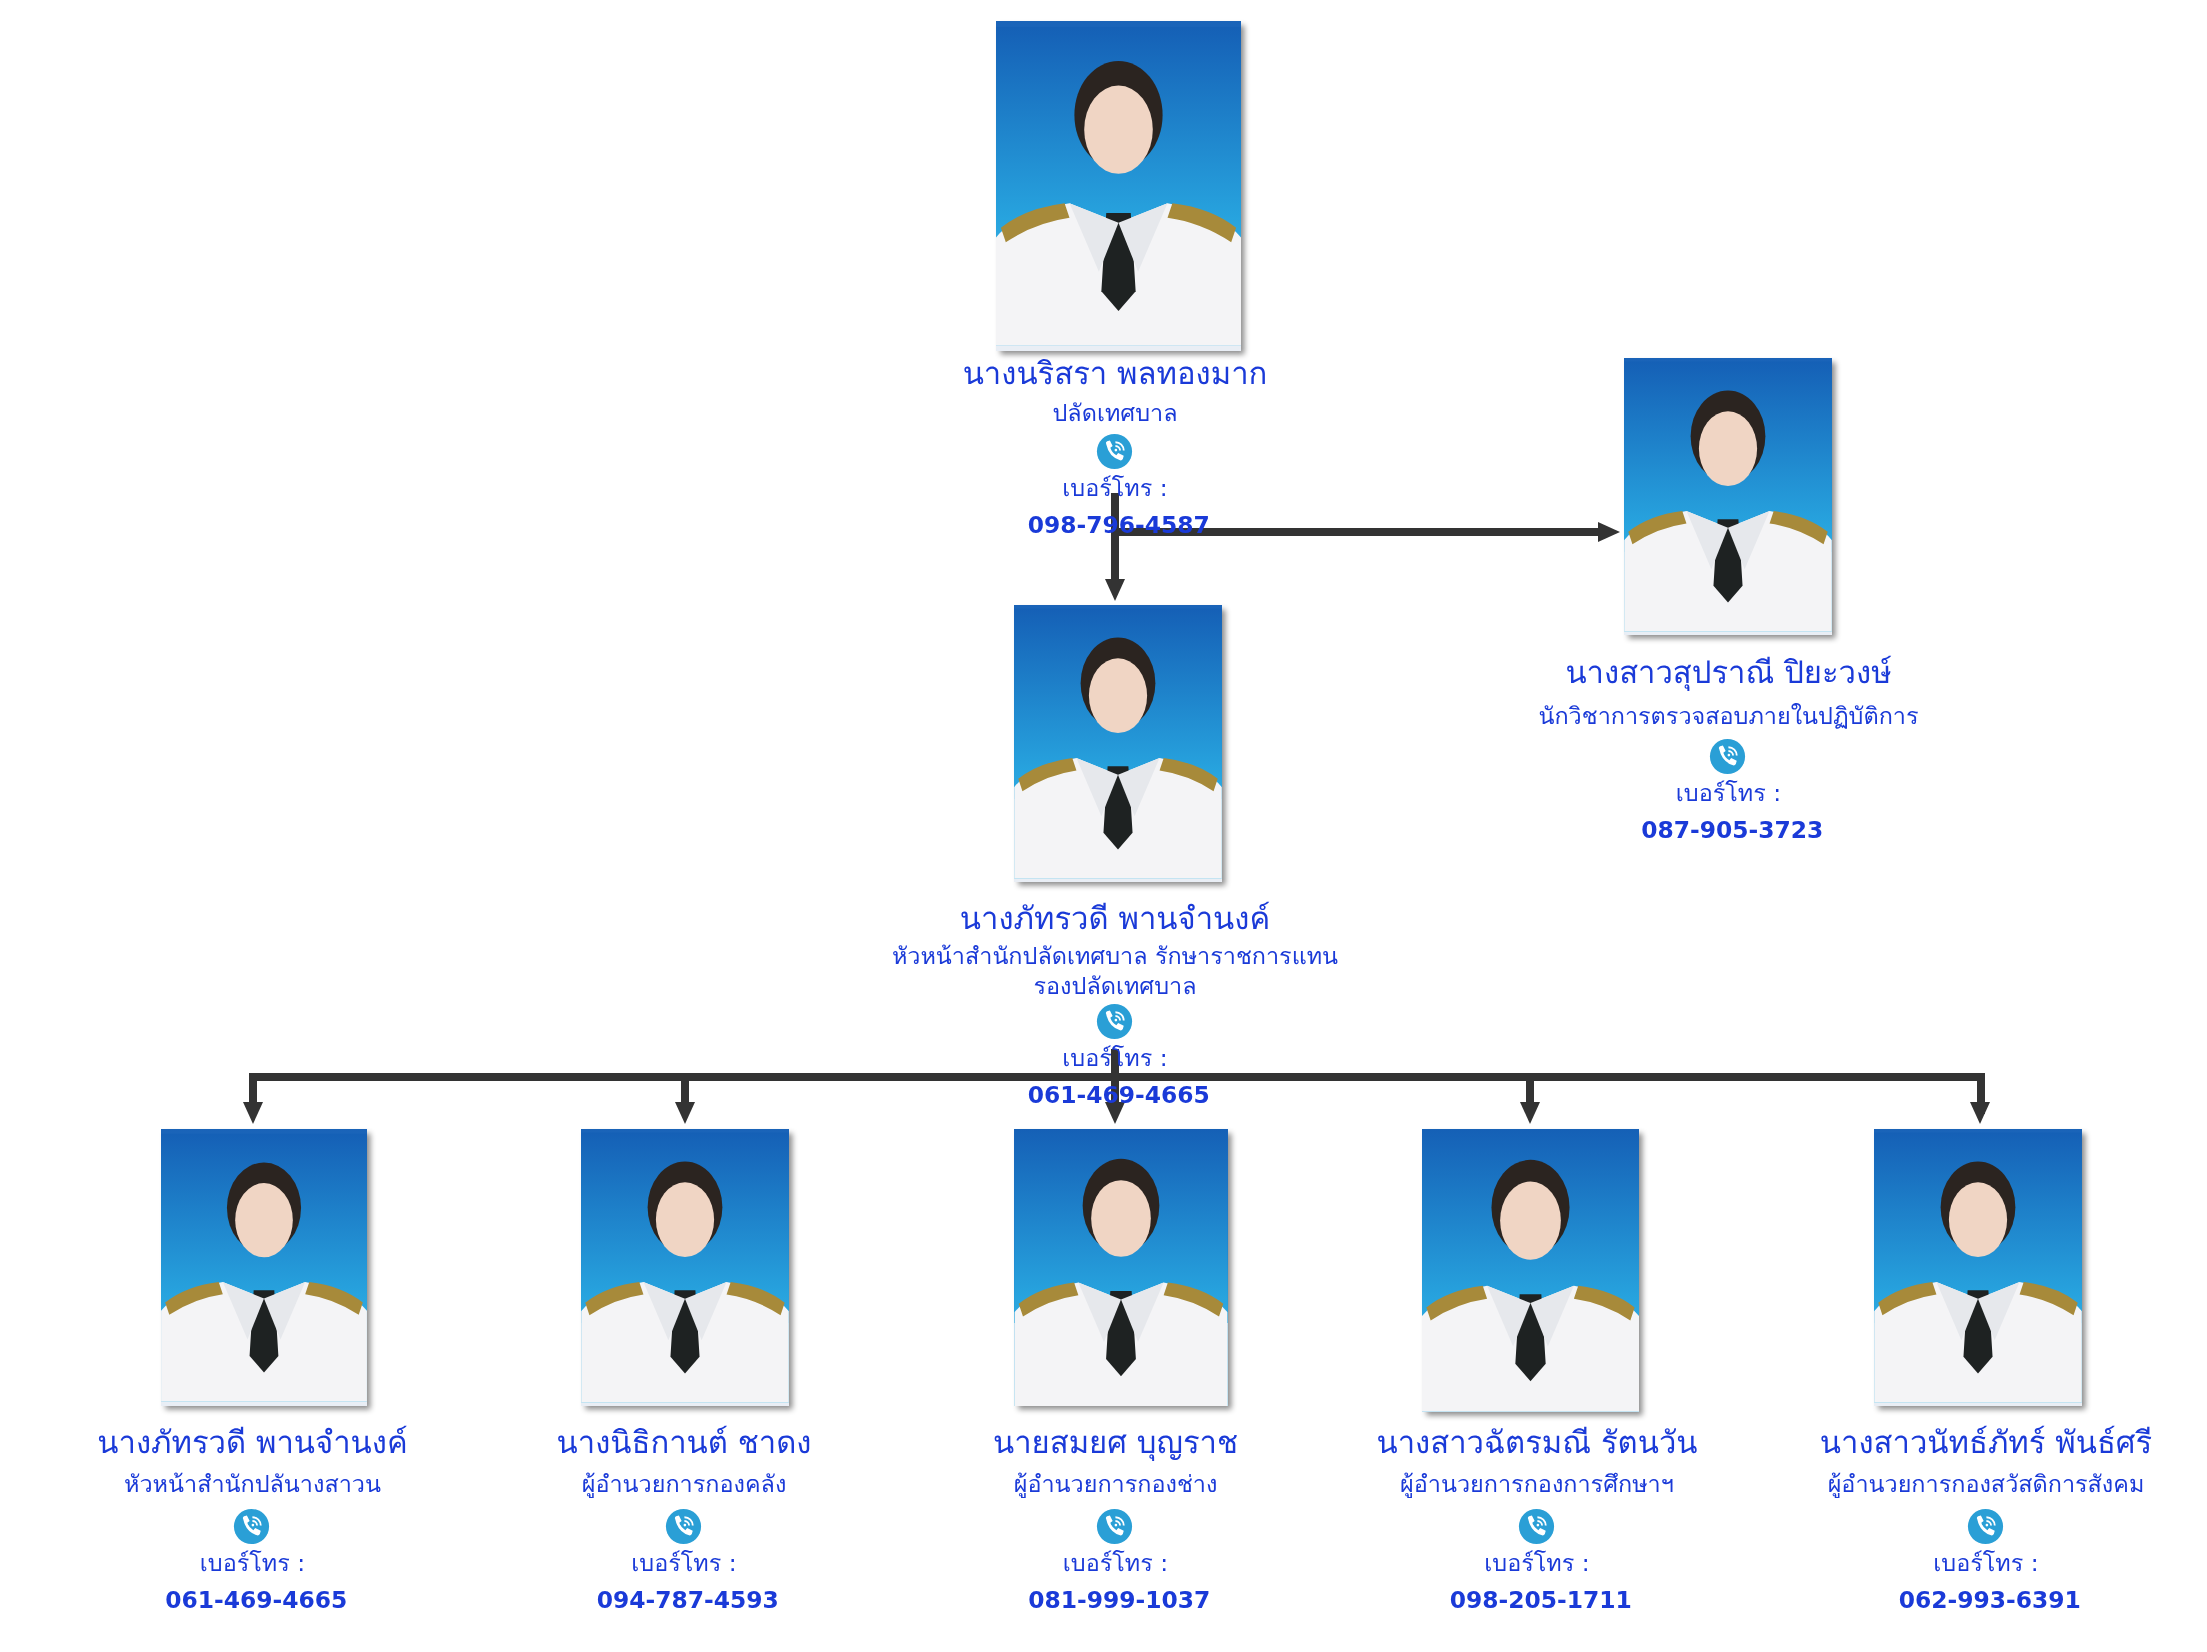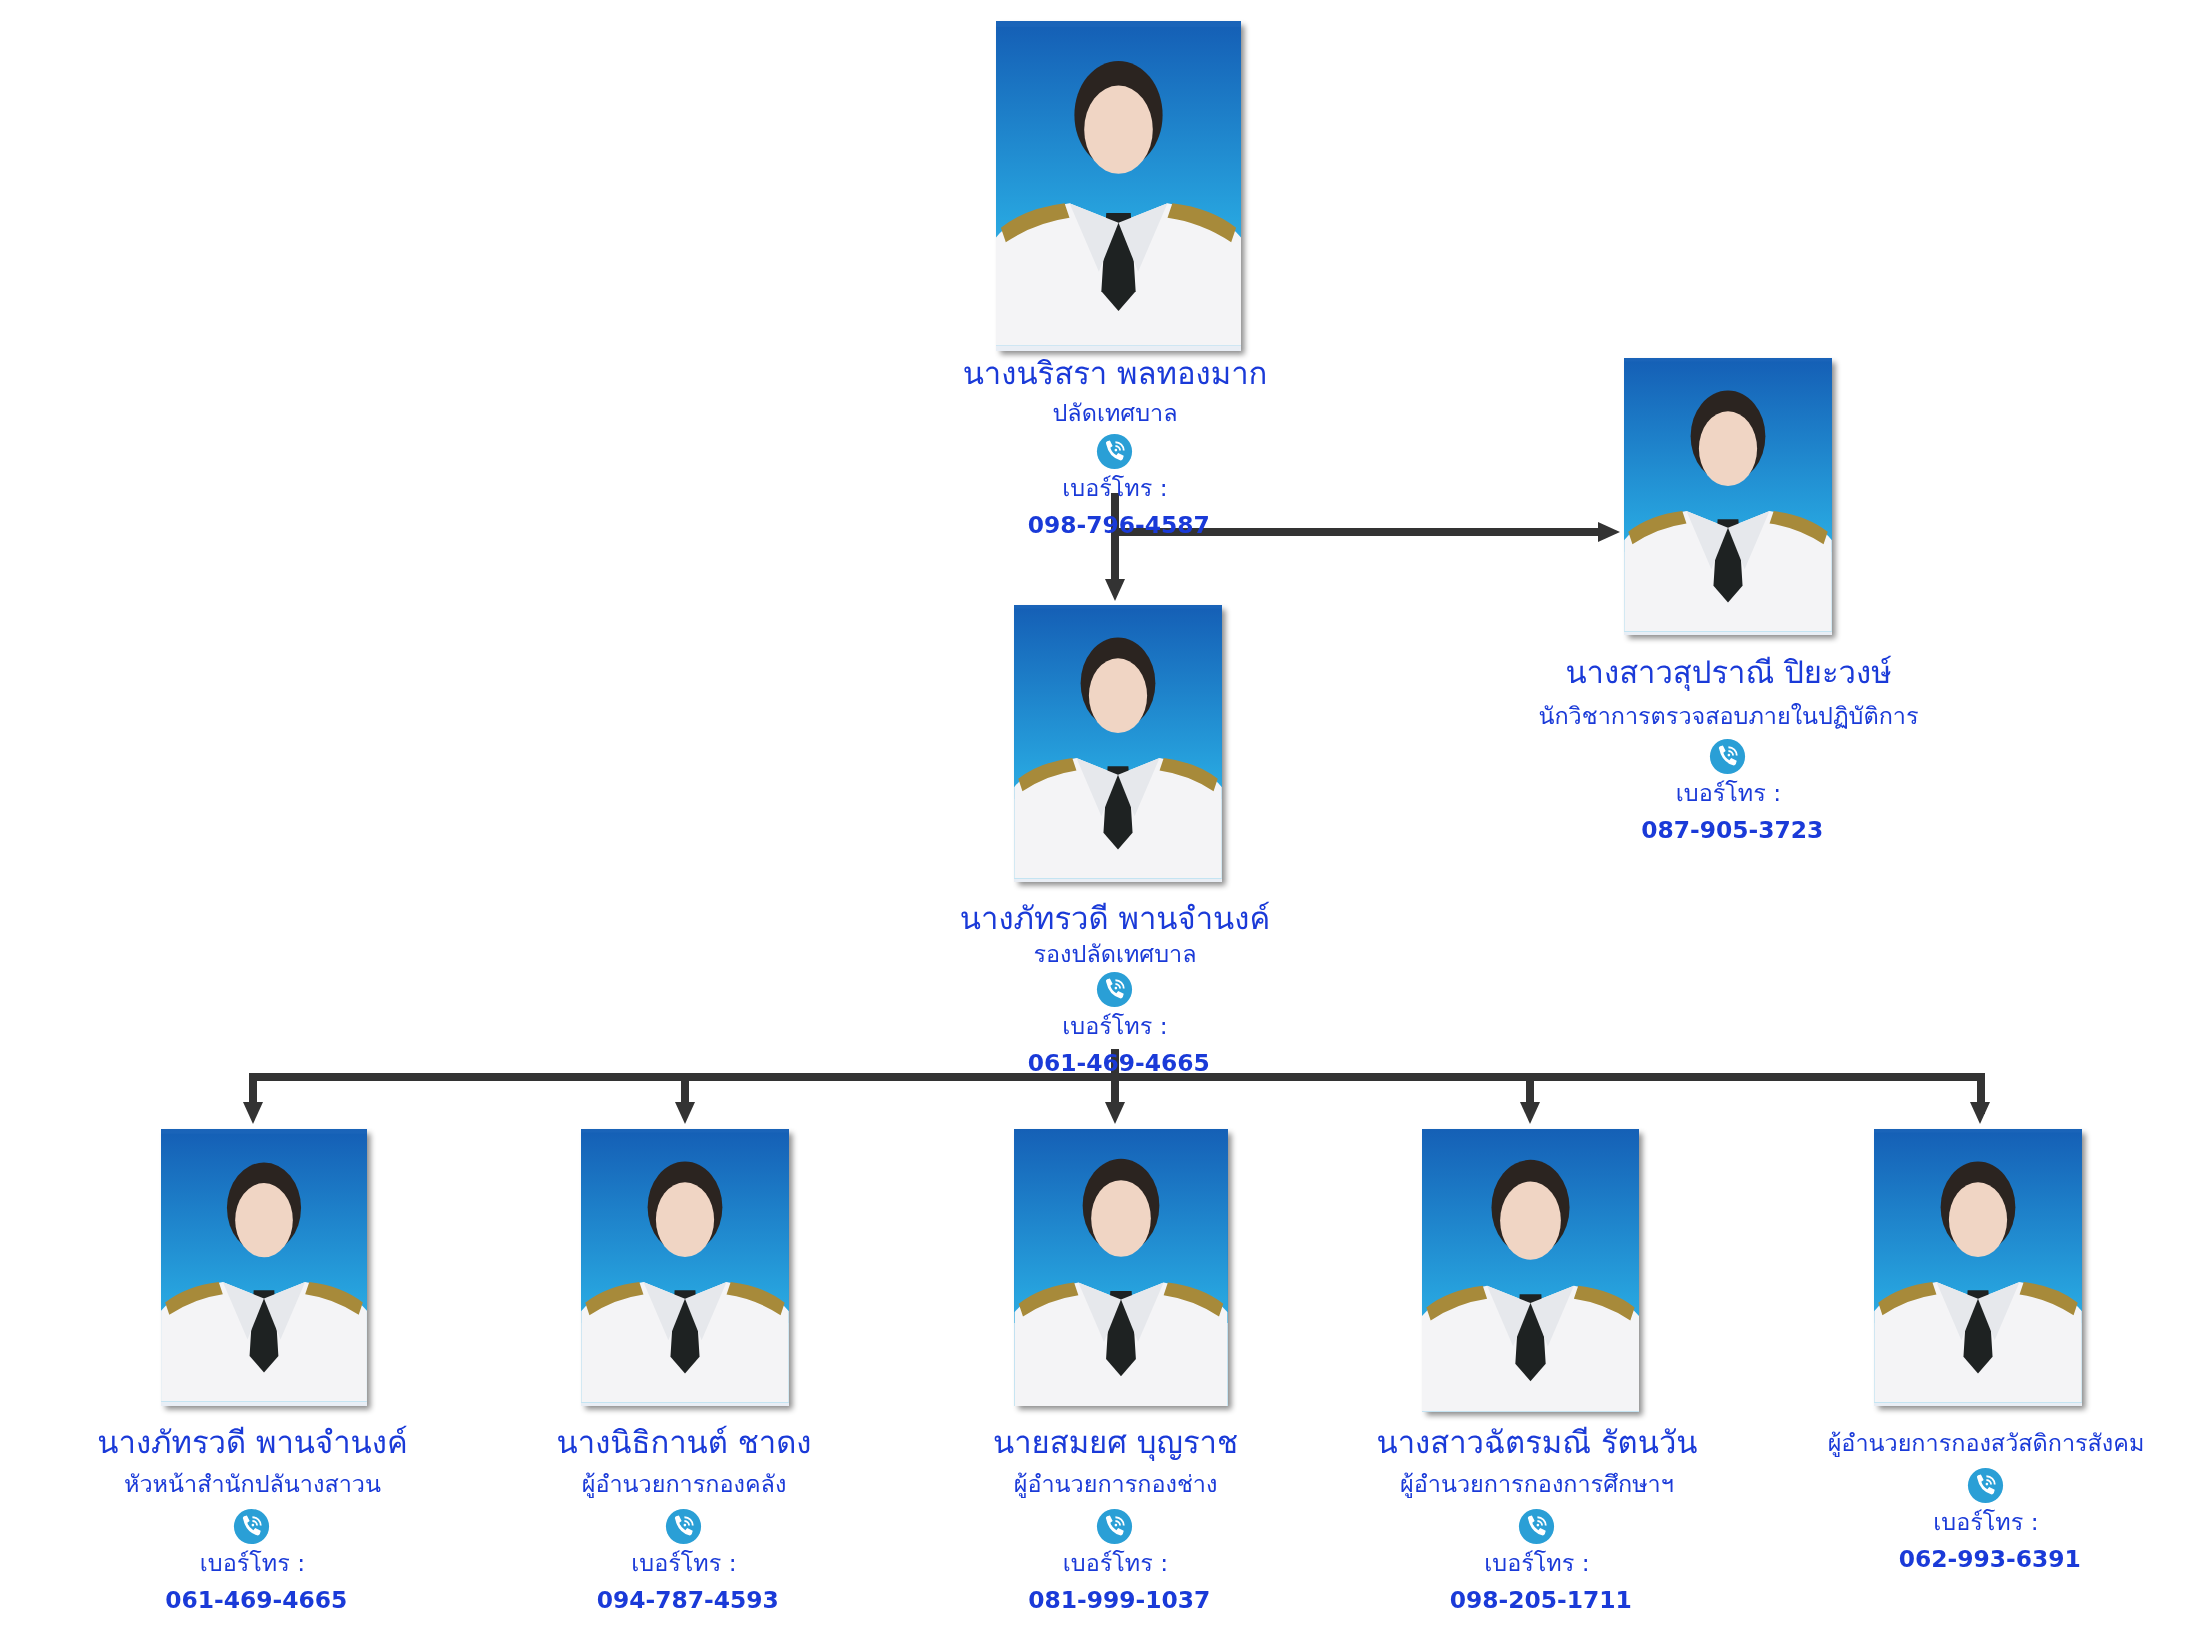--- a/index.html
+++ b/index.html
@@ -105,20 +105,21 @@
   </div>
 </div>
 
 <div class="photo" style="left:1014px; top:605px; width:208px; height:277px;">
   <svg viewBox="0 0 222 296" width="208" height="277">
       <use href="#person"></use>
     </svg>
 </div>
 <div class="label" style="left:834px; top:898px; width:562px;">
   <div class="name">นางภัทรวดี พานจำนงค์</div>
+  <div class="title" style="margin-top:1.9px;">หัวหน้าสำนักปลัดเทศบาล รักษาราชการแทน</div>
   <div class="title">รองปลัดเทศบาล</div>
   <div class="phone-row" style="margin-top:1.9px;">
     <svg class="phone-icon" viewBox="0 0 40 40" width="37" height="37">
         <use href="#phone"></use>
       </svg>
     <span>เบอร์โทร :</span>
     <span class="num">061-469-4665</span>
   </div>
 </div>
 
@@ -189,20 +190,21 @@
     <span class="num">098-205-1711</span>
   </div>
 </div>
 
 <div class="photo" style="left:1874px; top:1129px; width:208px; height:277px;">
   <svg viewBox="0 0 222 296" width="208" height="277">
       <use href="#person"></use>
     </svg>
 </div>
 <div class="label" style="left:1780px; top:1422px; width:412px;">
+  <div class="name">นางสาวนัทธ์ภัทร์ พันธ์ศรี</div>
   <div class="title" style="margin-top:5.6px;">ผู้อำนวยการกองสวัสดิการสังคม</div>
   <div class="phone-row" style="margin-top:9.4px;">
     <svg class="phone-icon" viewBox="0 0 40 40" width="37" height="37">
         <use href="#phone"></use>
       </svg>
     <span>เบอร์โทร :</span>
     <span class="num">062-993-6391</span>
   </div>
 </div>
 

